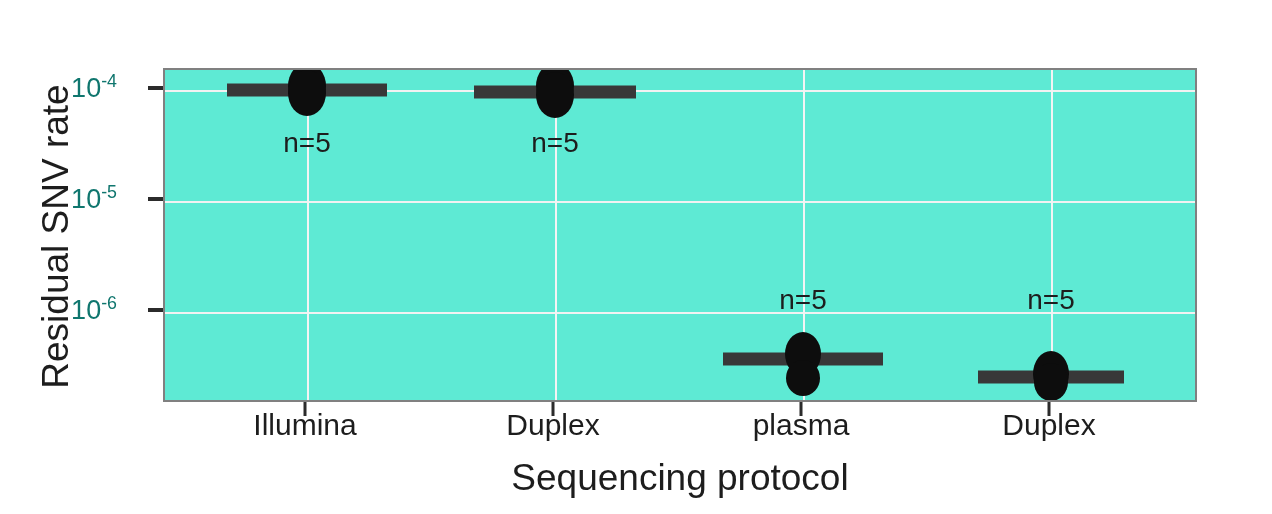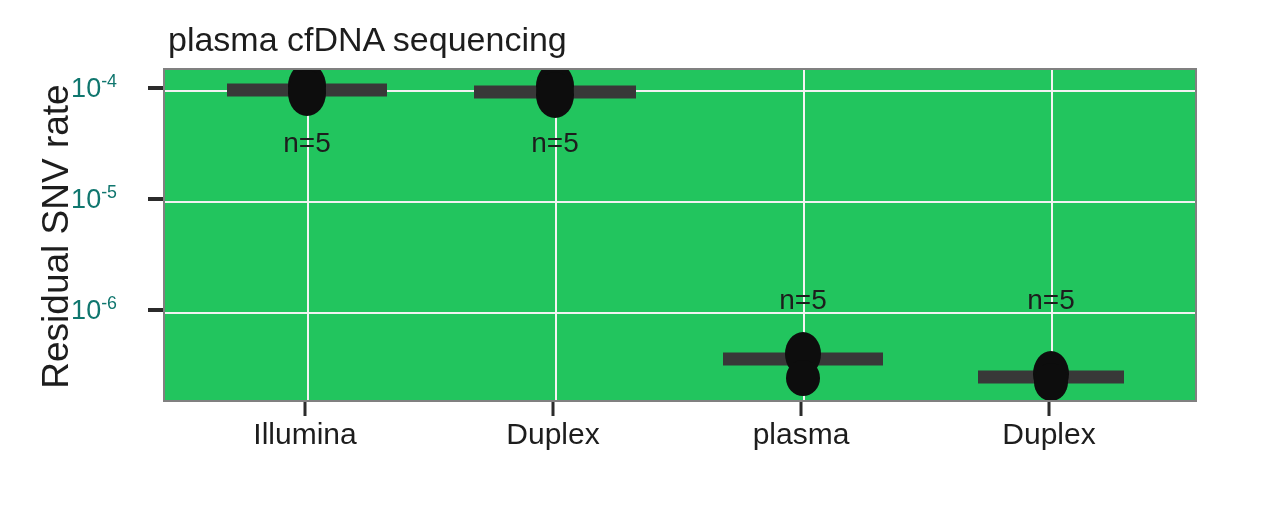--- a/index.html
+++ b/index.html
@@ -51,21 +51,21 @@
 
   
   .panel {
     position: absolute;
     left: 163px;
     top: 68px;
     width: 1034px;
     height: 334px;
     border: 2px solid #808080;
     box-sizing: border-box;
-    background: #22c55e;
+    background: #5eead4;
     overflow: hidden;
   }
 
   .plot-title {
     position: absolute;
     left: 168px;
     top: 22px;
     font-size: 34px;
     line-height: 1;
     color: #1d1d1d;
@@ -117,21 +117,21 @@
   .x-tick-mark {
     position: absolute;
     top: 402px;
     width: 3px;
     height: 14px;
     background: #2b2b2b;
     transform: translateX(-50%);
   }
   .x-tick-label {
     position: absolute;
-    top: 419px;
+    top: 410px;
     font-size: 30px;
     line-height: 1;
     color: #1d1d1d;
     white-space: nowrap;
     transform: translateX(-50%);
   }
 
   
   .crossbar {
     position: absolute;
@@ -154,22 +154,22 @@
     transform: translate(-50%, -50%);
   }
 </style>
 </head>
 <body>
 
 <div id="figure">
 
   <div class="y-axis-title">Residual SNV rate</div>
 
-  <div class="plot-title">plasma cfDNA sequencing</div>
-
+
+  <div class="x-axis-title">Sequencing protocol</div>
 
   <div id="y-axis-group">
       <div class="y-tick-label" style="top: 88px;"><span>10</span><sup>-4</sup></div>
       <div class="y-tick-mark" style="top: 88px;"></div>
       <div class="y-tick-label" style="top: 199px;"><span>10</span><sup>-5</sup></div>
       <div class="y-tick-mark" style="top: 199px;"></div>
       <div class="y-tick-label" style="top: 310px; margin-left: 32px;"><span>10</span><sup>-6</sup></div>
       <div class="y-tick-mark" style="top: 310px;"></div>
     </div>
 

